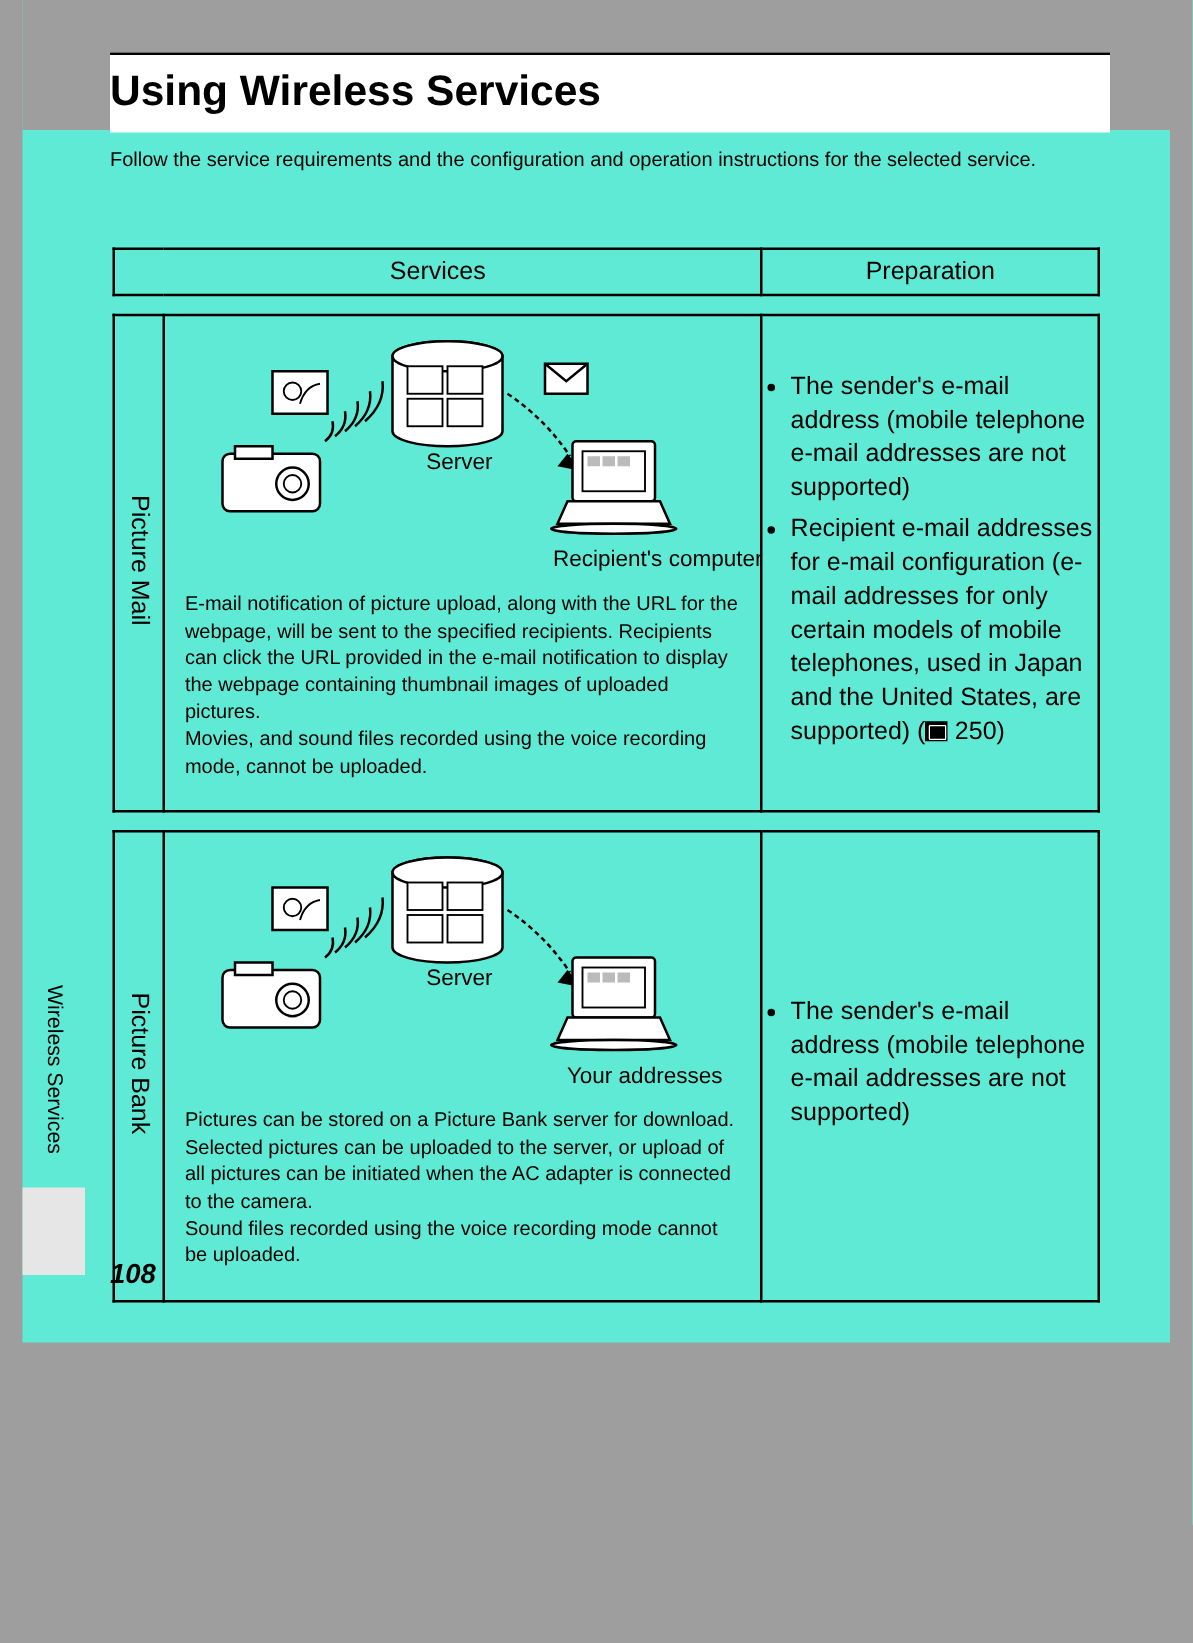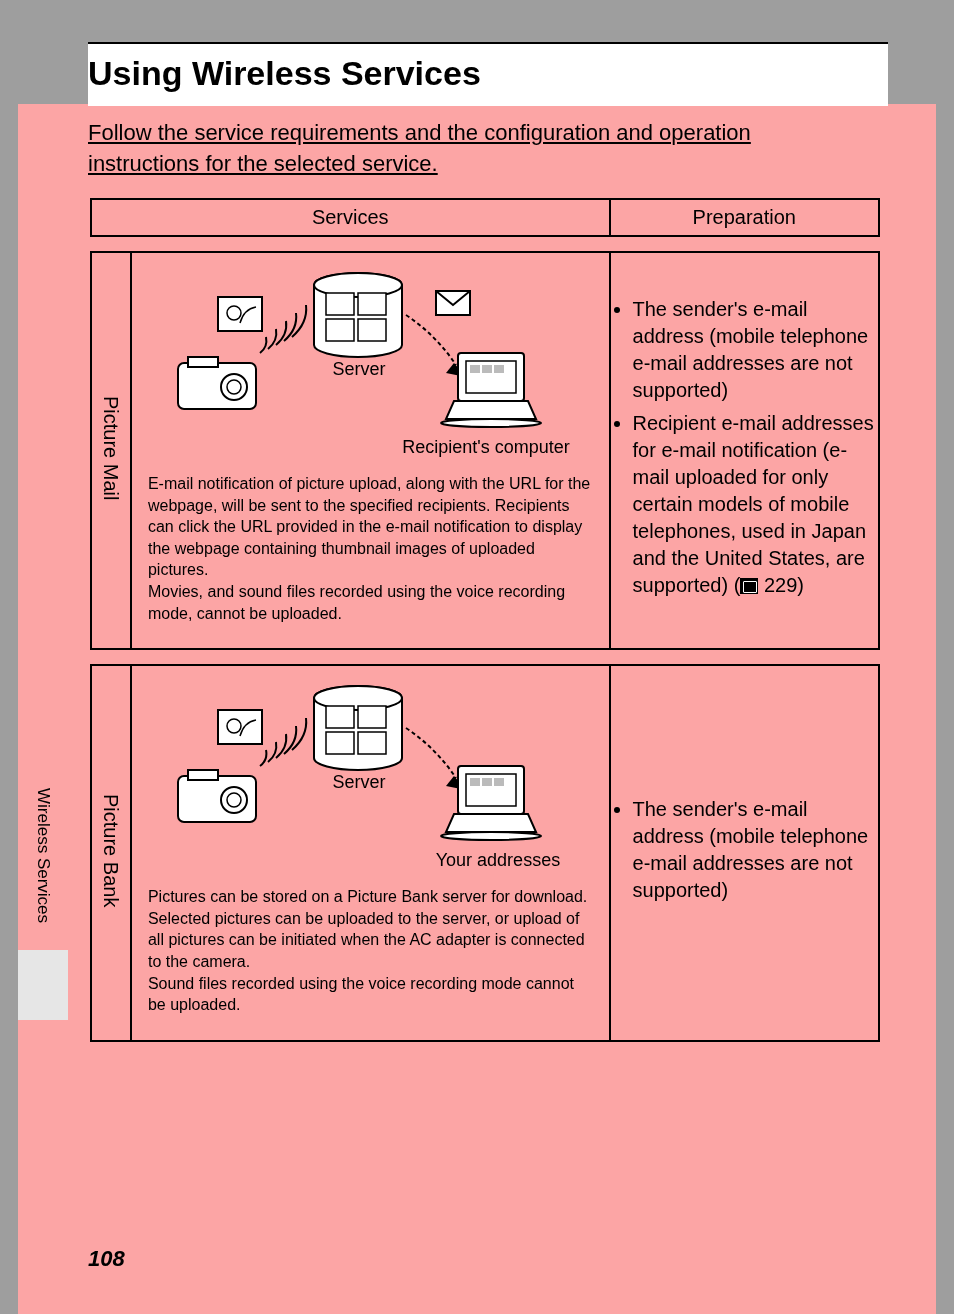--- a/index.html
+++ b/index.html
@@ -6,22 +6,22 @@
   html, body { width: 954px; height: 1314px; }
   body {
     background: #9e9e9e;
     font-family: Arial, Helvetica, sans-serif;
     color: #000;
     position: relative;
   }
   .page {
     position: absolute;
     left: 18px; top: 0;
-    width: 918px; height: 1314px;
-    background: #fca5a5;
+    width: 918px; height: 1074px;
+    background: #5eead4;
   }
   .header-bar {
     position: absolute;
     left: 0; top: 0; width: 100%; height: 104px;
     background: #9e9e9e;
   }
   .header-inner {
     position: absolute;
     left: 70px; top: 42px;
     width: 800px; height: 64px;
@@ -29,23 +29,22 @@
     border-top: 2px solid #000;
     padding-top: 10px;
   }
   .title {
     font-size: 34px; font-weight: bold;
   }
   .intro {
     position: absolute;
     left: 70px; top: 118px;
     width: 780px;
-    font-size: 22px;
+    font-size: 16px;
     line-height: 1.4;
-    text-decoration: underline;
   }
   .tbl {
     position: absolute;
     left: 72px; top: 198px;
     width: 790px;
     border-collapse: collapse;
   }
   .tbl td, .tbl th {
     border: 2px solid #000;
     vertical-align: top;
@@ -68,21 +67,21 @@
     display: inline-block;
     padding: 10px 0;
   }
   .svc-cell { width: 480px; padding: 18px 16px 24px 16px; }
   .prep-cell { width: 270px; padding: 18px 2px; vertical-align: middle !important; }
   .prep-cell ul { list-style: disc; padding-left: 20px; }
   .prep-cell li { font-size: 20px; line-height: 1.35; margin-bottom: 6px; }
   .svc-desc { font-size: 16px; line-height: 1.35; margin-top: 2px; }
   .diagram { position: relative; height: 200px; }
   .diagram svg { position:absolute; left:0; top:0; }
-  .dlabel { position:absolute; font-size:18px; text-align:center; }
+  .dlabel { position:absolute; font-size:18px; text-align:right; }
 
   .sidetab {
     position: absolute;
     left: 0; top: 766px;
     width: 50px; height: 180px;
     display:flex; align-items:center; justify-content:center;
   }
   .sidetab span {
     writing-mode: vertical-rl;
     font-size: 17px;
@@ -178,29 +177,29 @@
               <rect x="310" y="82" width="66" height="48" rx="3" fill="#fff" stroke="#000" stroke-width="2"></rect>
               <rect x="318" y="90" width="50" height="32" fill="#fff" stroke="#000" stroke-width="1.5"></rect>
               <rect x="322" y="94" width="10" height="8" fill="#bbb"></rect>
               <rect x="334" y="94" width="10" height="8" fill="#bbb"></rect>
               <rect x="346" y="94" width="10" height="8" fill="#bbb"></rect>
               <path d="M306 130 h74 l8 18 h-90 z" fill="#fff" stroke="#000" stroke-width="2"></path>
               <ellipse cx="343" cy="152" rx="50" ry="4" fill="#fff" stroke="#000" stroke-width="2"></ellipse>
             </g>
           </svg>
           <div class="dlabel" style="left:176px; top:88px; width:70px">Server</div>
-          <div class="dlabel" style="left:238px; top:166px; width:200px">Recipient's computer</div>
+          <div class="dlabel" style="left:262px; top:166px; width:200px">Recipient's computer</div>
         </div>
         <p class="svc-desc" style="white-space:pre-line">E-mail notification of picture upload, along with the URL for the webpage, will be sent to the specified recipients. Recipients can click the URL provided in the e-mail notification to display the webpage containing thumbnail images of uploaded pictures.
 Movies, and sound files recorded using the voice recording mode, cannot be uploaded.</p>
       </td>
       <td class="prep-cell">
         <ul>
           <li>The sender's e-mail address (mobile telephone e-mail addresses are not supported)</li>
-          <li><span>Recipient e-mail addresses for e-mail notification (e-mail uploaded for only certain models of mobile telephones, used in Japan and the United States, are supported) </span>(<span class="refbox"></span>&nbsp;<span>229</span>)</li>
+          <li><span>Recipient e-mail addresses for e-mail configuration (e-mail addresses for only certain models of mobile telephones, used in Japan and the United States, are supported) </span>(<span class="refbox"></span>&nbsp;<span>250</span>)</li>
         </ul>
       </td>
     </tr>
     <tr class="spacer-row">
           <td colspan="3"></td>
         </tr>
 
     <tr>
       <td class="rowlabel">
         <span>Picture Bank</span>

